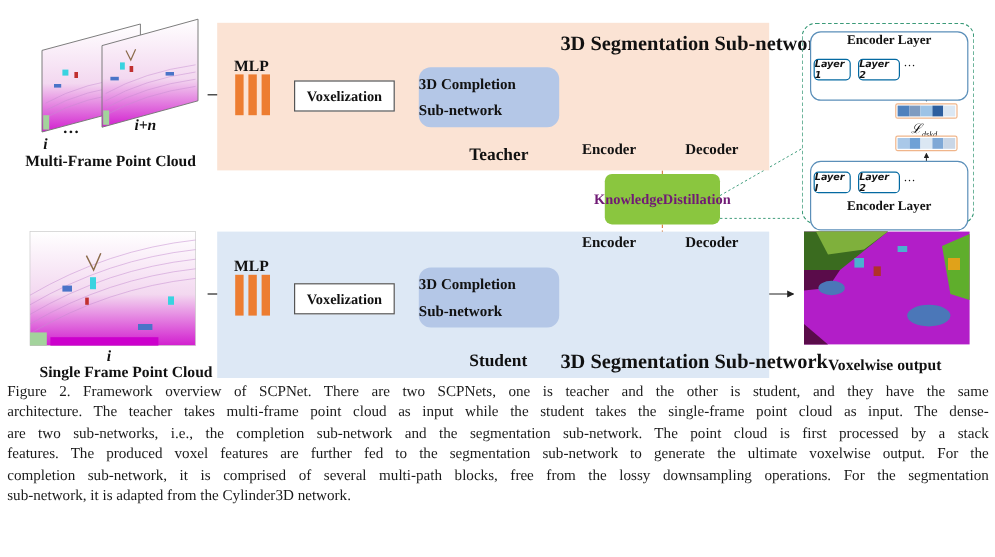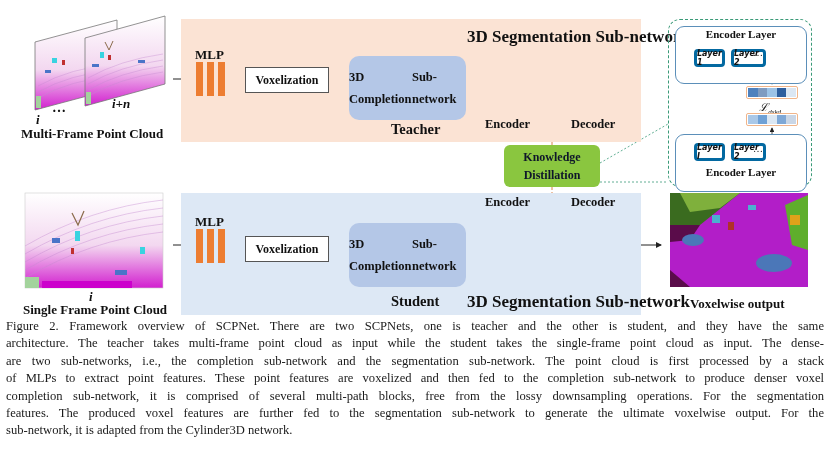--- a/index.html
+++ b/index.html
@@ -13,43 +13,43 @@
   .panel { position: absolute; }
   #teacher-panel { left: 181px; top: 19px; width: 460px; height: 123px; background: #fbe3d4; }
   #student-panel { left: 181px; top: 193px; width: 460px; height: 122px; background: #dde8f5; }
 
   .mlp-label { font-size: 13px; font-weight: bold; }
   .mlp-bar { position: absolute; width: 7px; height: 34px; background: #ed7d31; }
 
   .vox-box { position: absolute; width: 84px; height: 26px; background: #fff; border: 1px solid #555;
              font-size: 12px; font-weight: bold; display: flex; align-items: center; justify-content: center; }
 
-  .comp-box { position: absolute; width: 117px; height: 64px; background: #b4c7e7; border-radius: 10px;
-              font-size: 12.5px; font-weight: bold; display: flex; flex-direction: row; align-items: center; justify-content: center; line-height: 22px; }
+  .comp-box { position: absolute; width: 117px; height: 50px; background: #b4c7e7; border-radius: 10px;
+              font-size: 12.5px; font-weight: bold; display: flex; flex-direction: column; justify-content: center; line-height: 22px; }
 
   .panel-title { position: absolute; font-size: 14.5px; font-weight: bold; }
   .seg-title { position: absolute; font-size: 17px; font-weight: bold; white-space: nowrap; }
   .enc-label, .dec-label { position: absolute; font-size: 12.5px; font-weight: bold; }
 
   .kd-box { position: absolute; left: 504px; top: 145px; width: 96px; height: 42px; background: #8ac63f; border-radius: 6px;
-            font-size: 12px; font-weight: bold; display: flex; flex-direction: column; align-items: center; justify-content: center; line-height: 18px; color: #0f172a; }
+            font-size: 12px; font-weight: bold; display: flex; align-items: center; justify-content: center; line-height: 18px; color: #701a75; }
 
   .caption { position: absolute; left: 6px; top: 318px; width: 818px; font-size: 12.6px; line-height: 17.4px; text-align: justify; color: #1a1a1a; }
   .caption .line { display: block; white-space: nowrap; text-align: justify; text-align-last: justify; }
   .caption .line.last { text-align-last: left; }
 
   .pc-caption { position: absolute; font-size: 13px; font-weight: bold; white-space: nowrap; }
   .idx { position: absolute; font-size: 13px; font-weight: bold; font-style: italic; }
 
   .detail-outer { position: absolute; left: 668px; top: 19px; width: 144px; height: 168px; border: 1.5px dashed #3a9a78; border-radius: 12px; }
   .enc-layer-box { position: absolute; left: 675px; width: 132px; height: 58px; border: 1.5px solid #5b8fb9; border-radius: 9px; background: #fff; }
   .enc-layer-title { position: absolute; font-size: 11px; font-weight: bold; width: 132px; text-align: center; }
-  .layer-box { position: absolute; height: 18px; border: 3px solid #0369a1; border-radius: 4px; background: #fff;
+  .layer-box { position: absolute; height: 18px; border: 1px solid #0369a1; border-radius: 4px; background: #fff;
                font-family: "DejaVu Sans", sans-serif; font-style: italic; font-weight: bold; font-size: 8px;
-               display: flex; align-items: center; justify-content: center; margin-left: 16px; }
+               display: flex; align-items: center; justify-content: center; }
   .feat-strip { position: absolute; width: 52px; height: 13px; border: 1px solid #f0b58a; border-radius: 2px; display: flex; padding: 1px; background: #fff; }
   .feat-strip span { flex: 1; height: 100%; }
 
   .output-label { position: absolute; font-size: 13px; font-weight: bold; white-space: nowrap; }
 </style>
 </head>
 <body>
 
 <svg class="abs" style="left:0;top:0;" width="829" height="320" viewBox="0 0 829 320">
   <defs>
@@ -175,21 +175,21 @@
     <polygon points="670,270 690,287 670,287" fill="#5a0c4a"></polygon>
   </g>
 </svg>
 
 <span class="idx" style="left:36px;top:112px;">i</span>
 <span class="abs bold" style="left:52px;top:100px;font-size:14px;">…</span>
 <span class="idx" style="left:112px;top:96px;">i+n</span>
 <span class="pc-caption" style="left:21px;top:126px;">Multi-Frame Point Cloud</span>
 
 <span class="idx" style="left:89px;top:289px;">i</span>
-<span class="pc-caption" style="left:23px;top:302px;">Single Frame Point Cloud</span>
+<span class="pc-caption" style="left:33px;top:302px;">Single Frame Point Cloud</span>
 
 <div class="panel" id="teacher-panel"></div>
 <span class="abs mlp-label" style="left:195px;top:47px;">MLP</span>
 <div class="mlp-bar" style="left:196px;top:62px;"></div>
 <div class="mlp-bar" style="left:207px;top:62px;"></div>
 <div class="mlp-bar" style="left:218px;top:62px;"></div>
 <div class="vox-box" style="left:245px;top:67px;">
     <span>Voxelization</span>
   </div>
 <div class="comp-box" style="left:349px;top:56px;">
@@ -262,17 +262,16 @@
   </div>
 <span class="abs" style="left:753px;top:143px;font-size:10px;">…</span>
 <span class="enc-layer-title" style="left:675px;top:166px;">Encoder Layer</span>
 
 <span class="output-label" style="left:690px;top:296px;">Voxelwise output</span>
 
 <div class="caption">
   <span class="line">Figure 2.  Framework overview of SCPNet.  There are two SCPNets, one is teacher and the other is student, and they have the same</span>
   <span class="line">architecture. The teacher takes multi-frame point cloud as input while the student takes the single-frame point cloud as input. The dense-</span>
   <span class="line">are two sub-networks, i.e., the completion sub-network and the segmentation sub-network.  The point cloud is first processed by a stack</span>
-  <span class="line">of MLPs to extract point features. These point features are voxelized and then fed to the completion sub-network to produce denser voxel</span>
+  <span class="line">features.  The produced voxel features are further fed to the segmentation sub-network to generate the ultimate voxelwise output.  For the</span>
   <span class="line">completion sub-network, it is comprised of several multi-path blocks, free from the lossy downsampling operations. For the segmentation</span>
-  <span class="line">features.  The produced voxel features are further fed to the segmentation sub-network to generate the ultimate voxelwise output.  For the</span>
   <span class="line last">sub-network, it is adapted from the Cylinder3D network.</span>
 </div>
 
 </body></html>

